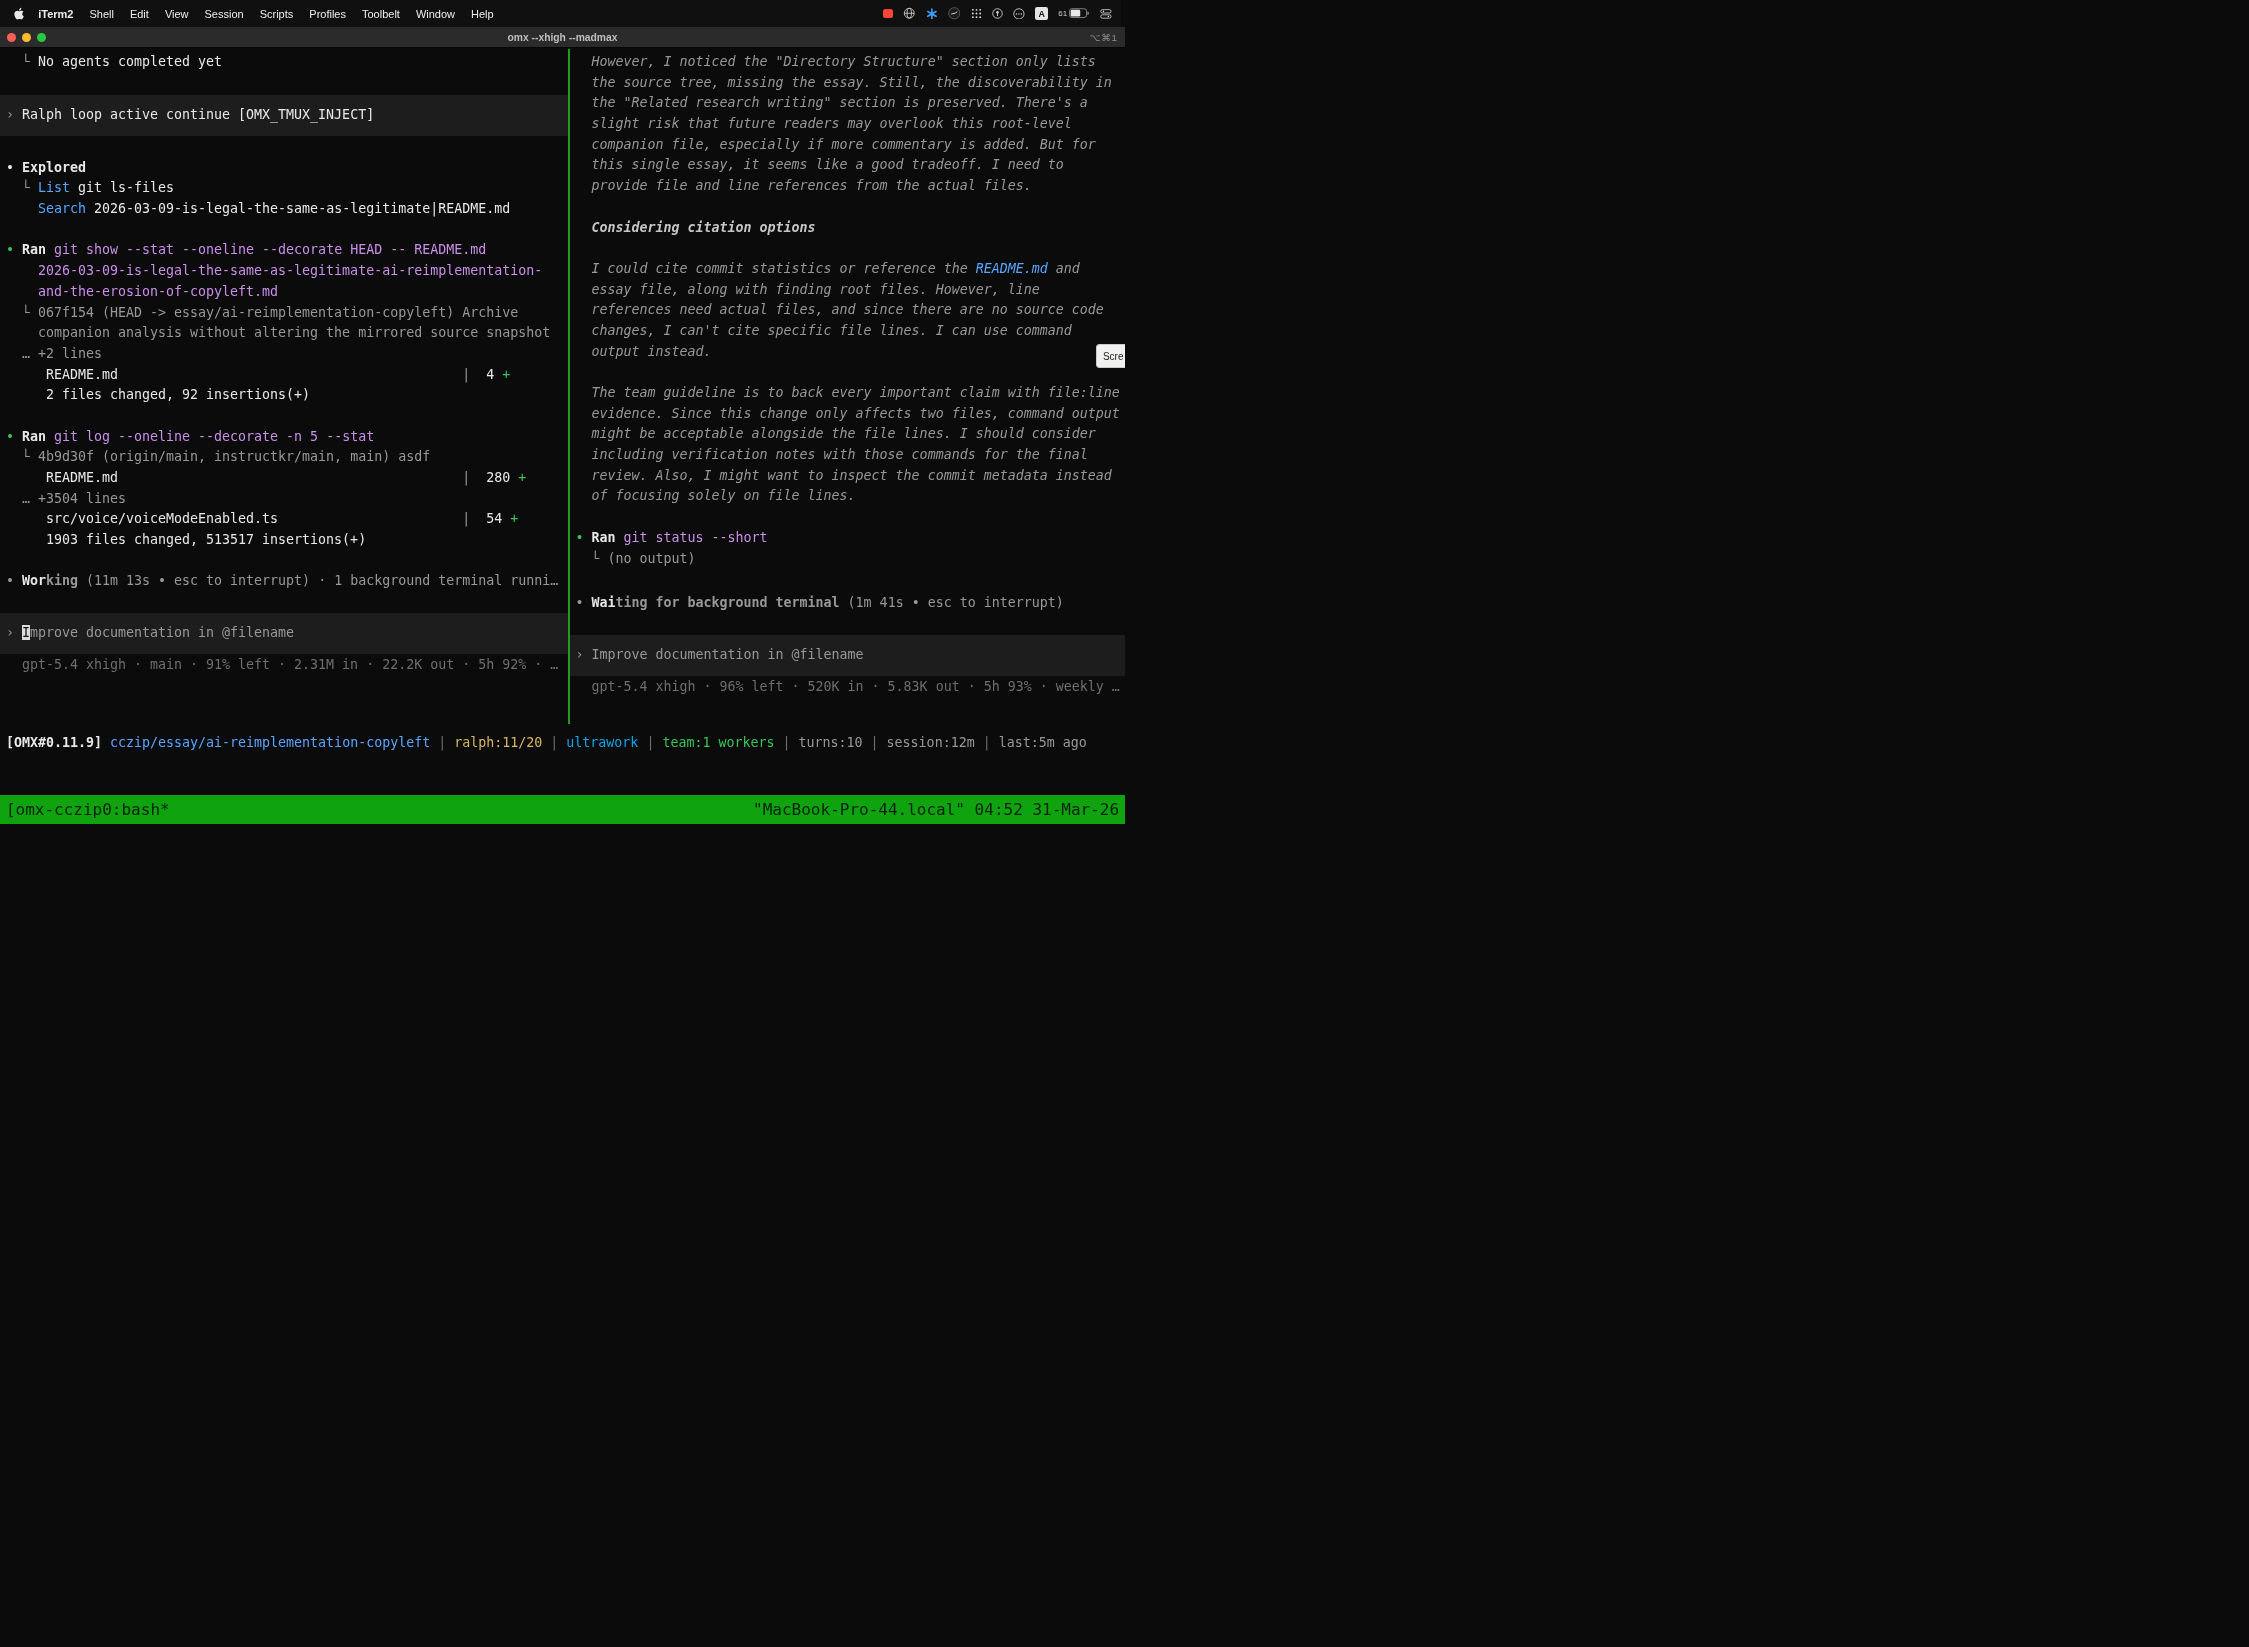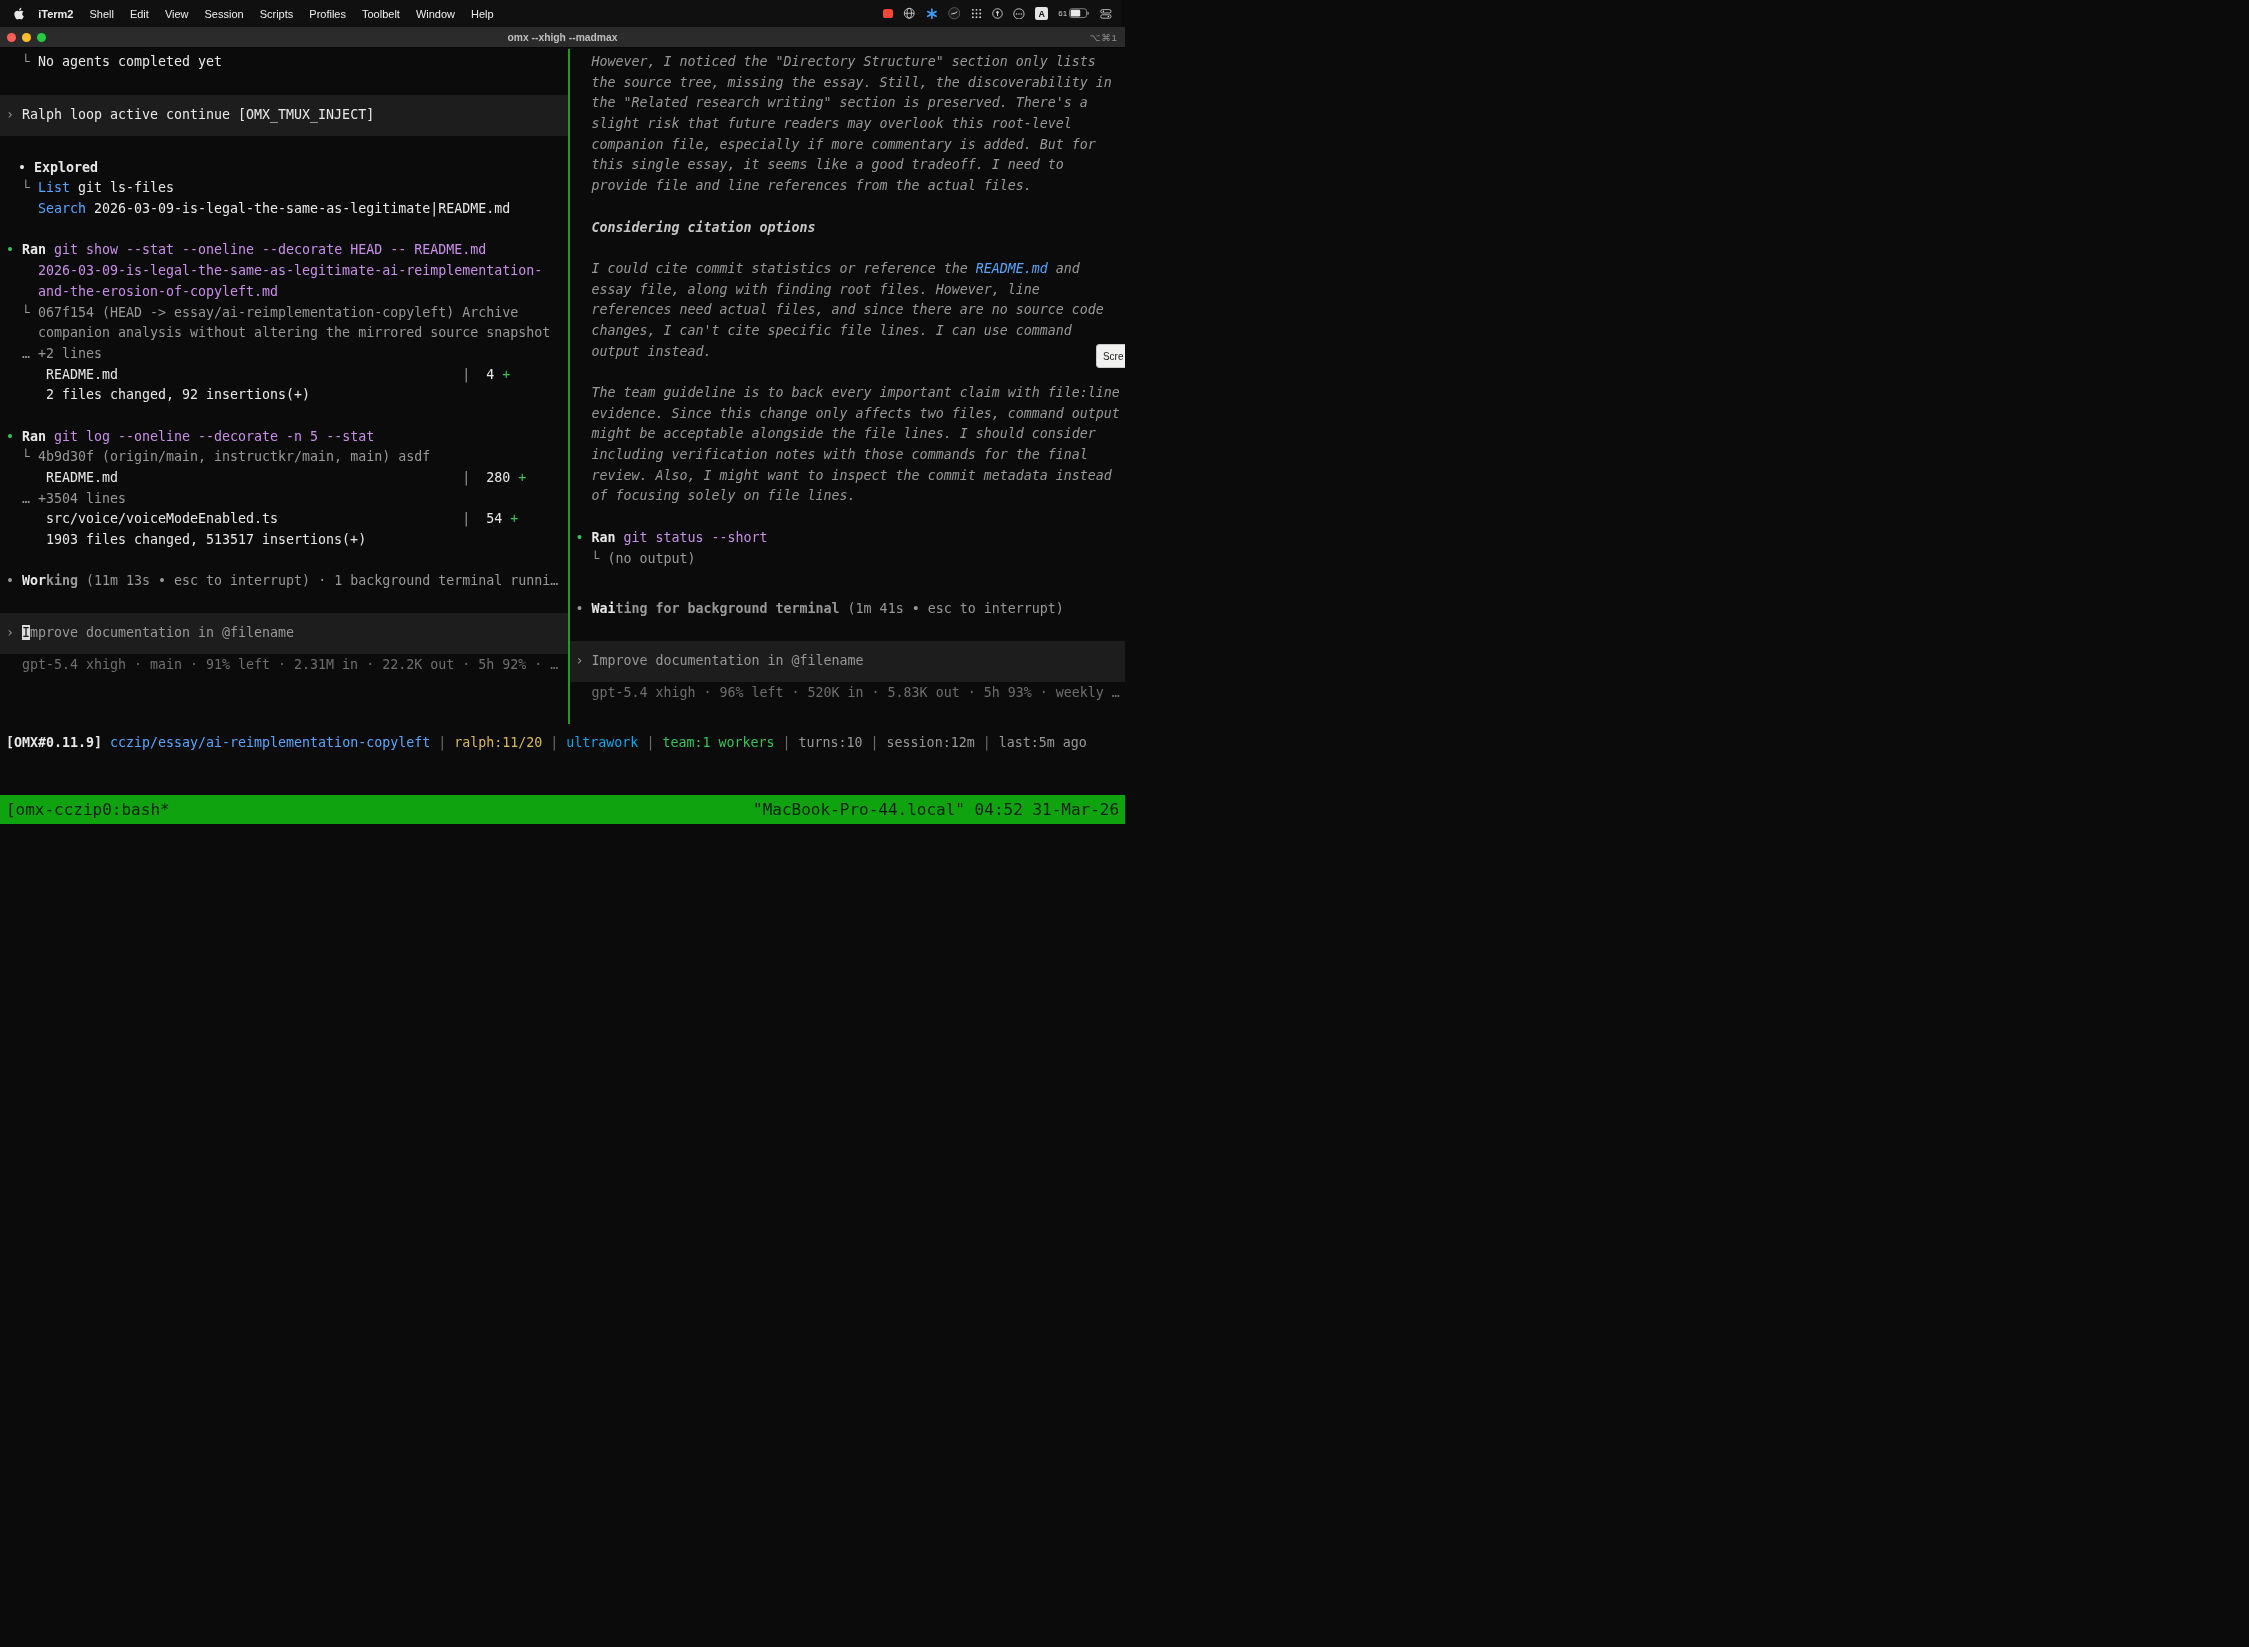--- a/index.html
+++ b/index.html
@@ -179,21 +179,21 @@
   <div id="window-title">omx --xhigh --madmax</div>
   <div id="title-shortcut">⌥⌘1</div>
 </div>
 
 <div id="panes">
   <div id="pane-left">
       <div class="tline"><span class="s-dim">  └ </span><span class="s-fg">No agents completed yet</span></div>
       <div class="band" style="margin-top: 22px;">
         <div class="tline"><span class="s-dim">› </span><span class="s-fg">Ralph loop active continue [OMX_TMUX_INJECT]</span></div>
       </div>
-      <div class="tline" style="margin-top: 22px; margin-left: 12px;"><span class="s-fg">• </span><span class="s-fg s-b">Explored</span></div>
+      <div class="tline" style="margin-top: 22px;"><span class="s-fg">• </span><span class="s-fg s-b">Explored</span></div>
       <div class="tline"><span class="s-dim">  └ </span><span class="s-blu">List</span><span class="s-fg"> git ls-files</span></div>
       <div class="tline"><span class="s-fg">    </span><span class="s-blu">Search</span><span class="s-fg"> 2026-03-09-is-legal-the-same-as-legitimate|README.md</span></div>
       <div class="tline" style="margin-top: 20.7px;"><span class="s-grn">• </span><span class="s-fg s-b">Ran</span><span class="s-mag"> git show --stat --oneline --decorate HEAD -- README.md</span></div>
       <div class="tline"><span class="s-mag">    2026-03-09-is-legal-the-same-as-legitimate-ai-reimplementation-</span></div>
       <div class="tline"><span class="s-mag">    and-the-erosion-of-copyleft.md</span></div>
       <div class="tline"><span class="s-dim">  └ </span><span class="s-dim">067f154 (HEAD -&gt; essay/ai-reimplementation-copyleft) Archive</span></div>
       <div class="tline"><span class="s-dim">    companion analysis without altering the mirrored source snapshot</span></div>
       <div class="tline"><span class="s-dim">  … +2 lines</span></div>
       <div class="tline"><span class="s-fg">     README.md</span><span class="s-dim">                                           |</span><span class="s-fg">  4 </span><span class="s-grn">+</span></div>
       <div class="tline"><span class="s-fg">     2 files changed, 92 insertions(+)</span></div>
@@ -225,21 +225,21 @@
       <div class="tline"><span class="s-dim s-it">  changes, I can't cite specific file lines. I can use command</span></div>
       <div class="tline"><span class="s-dim s-it">  output instead.</span></div>
       <div class="tline" style="margin-top: 20.7px;"><span class="s-dim s-it">  The team guideline is to back every important claim with file:line</span></div>
       <div class="tline"><span class="s-dim s-it">  evidence. Since this change only affects two files, command output</span></div>
       <div class="tline"><span class="s-dim s-it">  might be acceptable alongside the file lines. I should consider</span></div>
       <div class="tline"><span class="s-dim s-it">  including verification notes with those commands for the final</span></div>
       <div class="tline"><span class="s-dim s-it">  review. Also, I might want to inspect the commit metadata instead</span></div>
       <div class="tline"><span class="s-dim s-it">  of focusing solely on file lines.</span></div>
       <div class="tline" style="margin-top: 20.7px;"><span class="s-grn">• </span><span class="s-fg s-b">Ran</span><span class="s-mag"> git status --short</span></div>
       <div class="tline"><span class="s-dim">  └ </span><span class="s-dim">(no output)</span></div>
-      <div class="tline" style="margin-top: 30px;"><span class="s-dim">• </span><span class="s-fg s-b">Wai</span><span class="s-dim s-b">ting for background terminal</span><span class="s-dim"> (1m 41s • esc to interrupt)</span></div>
+      <div class="tline" style="margin-top: 24px;"><span class="s-dim">• </span><span class="s-fg s-b">Wai</span><span class="s-dim s-b">ting for background terminal</span><span class="s-dim"> (1m 41s • esc to interrupt)</span></div>
       <div class="band" style="margin-top: 20.7px;">
         <div class="tline"><span class="s-dim">› </span><span class="s-dim">Improve documentation in @filename</span></div>
       </div>
       <div class="tline" style="margin-top: 1.5px;"><span class="s-dim2">  gpt-5.4 xhigh · 96% left · 520K in · 5.83K out · 5h 93% · weekly …</span></div>
     </div>
 </div>
 
 <div id="omx-line" class="tline"><span class="s-fg s-b">[OMX#0.11.9] </span><span class="s-blu">cczip/essay/ai-reimplementation-copyleft</span><span class="s-dim2"> | </span><span class="s-yel">ralph:11/20</span><span class="s-dim2"> | </span><span class="s-pnk">ultrawork</span><span class="s-dim2"> | </span><span class="s-grn">team:1 workers</span><span class="s-dim2"> | </span><span class="s-dim">turns:10</span><span class="s-dim2"> | </span><span class="s-dim">session:12m</span><span class="s-dim2"> | </span><span class="s-dim">last:5m ago</span></div>
 
 <div id="edge-tooltip">Scre</div>

